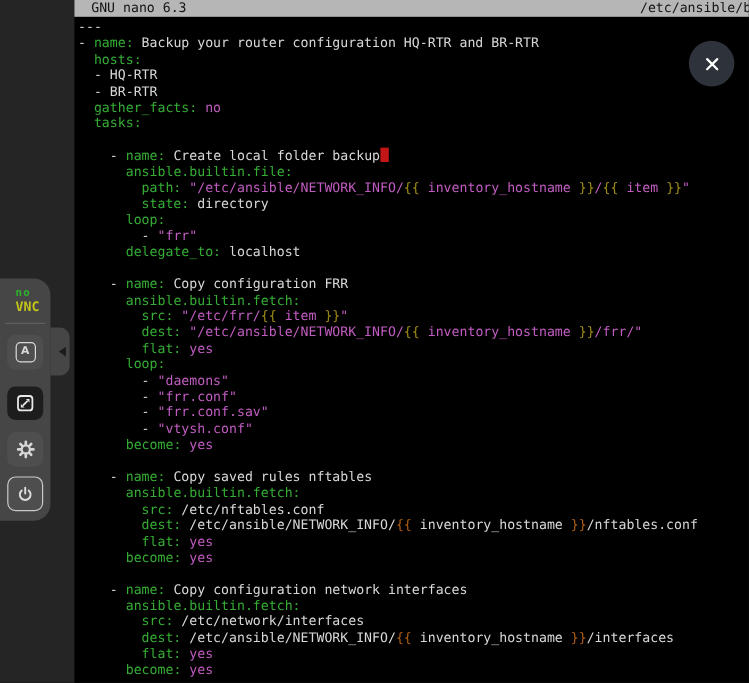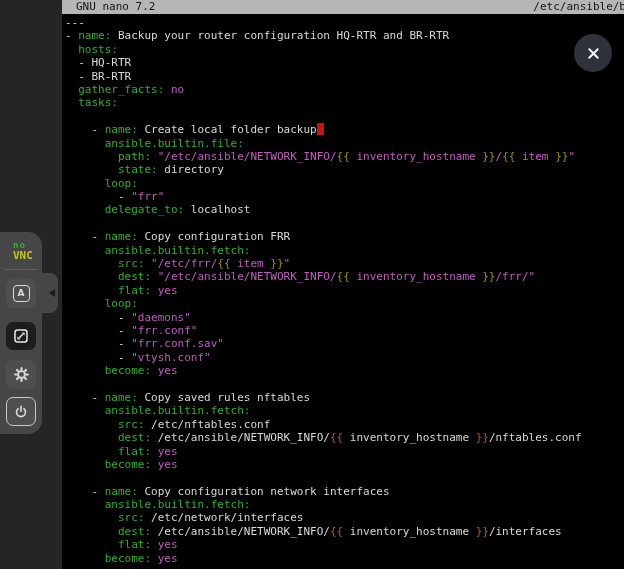--- a/index.html
+++ b/index.html
@@ -115,21 +115,21 @@
     </button>
   </div>
 
   <button class="handle">
     <span class="handle-arrow"></span>
   </button>
 </div>
 
 <div class="terminal" style="background: rgb(0, 0, 0);">
   <div class="titlebar" style="background: rgb(182, 182, 182);">
-    <span class="tb-left">GNU nano 7.2</span>
+    <span class="tb-left">GNU nano 6.3</span>
     <span class="tb-right">/etc/ansible/b</span>
   </div>
   <div class="editor"><div class="tline"><span style="color: rgb(216, 216, 216);">---</span></div><div class="tline"><span style="color: rgb(216, 216, 216);">- </span><span style="color: rgb(53, 173, 53);">name:</span><span style="color: rgb(216, 216, 216);"> Backup your router configuration HQ-RTR and BR-RTR</span></div><div class="tline"><span style="color: rgb(216, 216, 216);">  </span><span style="color: rgb(53, 173, 53);">hosts:</span></div><div class="tline"><span style="color: rgb(216, 216, 216);">  - HQ-RTR</span></div><div class="tline"><span style="color: rgb(216, 216, 216);">  - BR-RTR</span></div><div class="tline"><span style="color: rgb(216, 216, 216);">  </span><span style="color: rgb(53, 173, 53);">gather_facts:</span><span style="color: rgb(216, 216, 216);"> </span><span style="color: rgb(192, 92, 192);">no</span></div><div class="tline"><span style="color: rgb(216, 216, 216);">  </span><span style="color: rgb(53, 173, 53);">tasks:</span></div><div class="tline">&nbsp;</div><div class="tline"><span style="color: rgb(216, 216, 216);">    - </span><span style="color: rgb(53, 173, 53);">name:</span><span style="color: rgb(216, 216, 216);"> Create local folder backup</span><span class="cursor" style="background: rgb(195, 22, 22);"></span></div><div class="tline"><span style="color: rgb(216, 216, 216);">      </span><span style="color: rgb(53, 173, 53);">ansible.builtin.file:</span></div><div class="tline"><span style="color: rgb(216, 216, 216);">        </span><span style="color: rgb(53, 173, 53);">path:</span><span style="color: rgb(216, 216, 216);"> </span><span style="color: rgb(192, 92, 192);">"/etc/ansible/NETWORK_INFO/</span><span style="color: rgb(156, 140, 22);">{{</span><span style="color: rgb(192, 92, 192);"> inventory_hostname </span><span style="color: rgb(156, 140, 22);">}}</span><span style="color: rgb(192, 92, 192);">/</span><span style="color: rgb(156, 140, 22);">{{</span><span style="color: rgb(192, 92, 192);"> item </span><span style="color: rgb(156, 140, 22);">}}</span><span style="color: rgb(192, 92, 192);">"</span></div><div class="tline"><span style="color: rgb(216, 216, 216);">        </span><span style="color: rgb(53, 173, 53);">state:</span><span style="color: rgb(216, 216, 216);"> directory</span></div><div class="tline"><span style="color: rgb(216, 216, 216);">      </span><span style="color: rgb(53, 173, 53);">loop:</span></div><div class="tline"><span style="color: rgb(216, 216, 216);">        - </span><span style="color: rgb(192, 92, 192);">"frr"</span></div><div class="tline"><span style="color: rgb(216, 216, 216);">      </span><span style="color: rgb(53, 173, 53);">delegate_to:</span><span style="color: rgb(216, 216, 216);"> localhost</span></div><div class="tline">&nbsp;</div><div class="tline"><span style="color: rgb(216, 216, 216);">    - </span><span style="color: rgb(53, 173, 53);">name:</span><span style="color: rgb(216, 216, 216);"> Copy configuration FRR</span></div><div class="tline"><span style="color: rgb(216, 216, 216);">      </span><span style="color: rgb(53, 173, 53);">ansible.builtin.fetch:</span></div><div class="tline"><span style="color: rgb(216, 216, 216);">        </span><span style="color: rgb(53, 173, 53);">src:</span><span style="color: rgb(216, 216, 216);"> </span><span style="color: rgb(192, 92, 192);">"/etc/frr/</span><span style="color: rgb(156, 140, 22);">{{</span><span style="color: rgb(192, 92, 192);"> item </span><span style="color: rgb(156, 140, 22);">}}</span><span style="color: rgb(192, 92, 192);">"</span></div><div class="tline"><span style="color: rgb(216, 216, 216);">        </span><span style="color: rgb(53, 173, 53);">dest:</span><span style="color: rgb(216, 216, 216);"> </span><span style="color: rgb(192, 92, 192);">"/etc/ansible/NETWORK_INFO/</span><span style="color: rgb(156, 140, 22);">{{</span><span style="color: rgb(192, 92, 192);"> inventory_hostname </span><span style="color: rgb(156, 140, 22);">}}</span><span style="color: rgb(192, 92, 192);">/frr/"</span></div><div class="tline"><span style="color: rgb(216, 216, 216);">        </span><span style="color: rgb(53, 173, 53);">flat:</span><span style="color: rgb(216, 216, 216);"> </span><span style="color: rgb(192, 92, 192);">yes</span></div><div class="tline"><span style="color: rgb(216, 216, 216);">      </span><span style="color: rgb(53, 173, 53);">loop:</span></div><div class="tline"><span style="color: rgb(216, 216, 216);">        - </span><span style="color: rgb(192, 92, 192);">"daemons"</span></div><div class="tline"><span style="color: rgb(216, 216, 216);">        - </span><span style="color: rgb(192, 92, 192);">"frr.conf"</span></div><div class="tline"><span style="color: rgb(216, 216, 216);">        - </span><span style="color: rgb(192, 92, 192);">"frr.conf.sav"</span></div><div class="tline"><span style="color: rgb(216, 216, 216);">        - </span><span style="color: rgb(192, 92, 192);">"vtysh.conf"</span></div><div class="tline"><span style="color: rgb(216, 216, 216);">      </span><span style="color: rgb(53, 173, 53);">become:</span><span style="color: rgb(216, 216, 216);"> </span><span style="color: rgb(192, 92, 192);">yes</span></div><div class="tline">&nbsp;</div><div class="tline"><span style="color: rgb(216, 216, 216);">    - </span><span style="color: rgb(53, 173, 53);">name:</span><span style="color: rgb(216, 216, 216);"> Copy saved rules nftables</span></div><div class="tline"><span style="color: rgb(216, 216, 216);">      </span><span style="color: rgb(53, 173, 53);">ansible.builtin.fetch:</span></div><div class="tline"><span style="color: rgb(216, 216, 216);">        </span><span style="color: rgb(53, 173, 53);">src:</span><span style="color: rgb(216, 216, 216);"> /etc/nftables.conf</span></div><div class="tline"><span style="color: rgb(216, 216, 216);">        </span><span style="color: rgb(53, 173, 53);">dest:</span><span style="color: rgb(216, 216, 216);"> /etc/ansible/NETWORK_INFO/</span><span style="color: rgb(173, 95, 20);">{{</span><span style="color: rgb(216, 216, 216);"> inventory_hostname </span><span style="color: rgb(173, 95, 20);">}}</span><span style="color: rgb(216, 216, 216);">/nftables.conf</span></div><div class="tline"><span style="color: rgb(216, 216, 216);">        </span><span style="color: rgb(53, 173, 53);">flat:</span><span style="color: rgb(216, 216, 216);"> </span><span style="color: rgb(192, 92, 192);">yes</span></div><div class="tline"><span style="color: rgb(216, 216, 216);">      </span><span style="color: rgb(53, 173, 53);">become:</span><span style="color: rgb(216, 216, 216);"> </span><span style="color: rgb(192, 92, 192);">yes</span></div><div class="tline">&nbsp;</div><div class="tline"><span style="color: rgb(216, 216, 216);">    - </span><span style="color: rgb(53, 173, 53);">name:</span><span style="color: rgb(216, 216, 216);"> Copy configuration network interfaces</span></div><div class="tline"><span style="color: rgb(216, 216, 216);">      </span><span style="color: rgb(53, 173, 53);">ansible.builtin.fetch:</span></div><div class="tline"><span style="color: rgb(216, 216, 216);">        </span><span style="color: rgb(53, 173, 53);">src:</span><span style="color: rgb(216, 216, 216);"> /etc/network/interfaces</span></div><div class="tline"><span style="color: rgb(216, 216, 216);">        </span><span style="color: rgb(53, 173, 53);">dest:</span><span style="color: rgb(216, 216, 216);"> /etc/ansible/NETWORK_INFO/</span><span style="color: rgb(173, 95, 20);">{{</span><span style="color: rgb(216, 216, 216);"> inventory_hostname </span><span style="color: rgb(173, 95, 20);">}}</span><span style="color: rgb(216, 216, 216);">/interfaces</span></div><div class="tline"><span style="color: rgb(216, 216, 216);">        </span><span style="color: rgb(53, 173, 53);">flat:</span><span style="color: rgb(216, 216, 216);"> </span><span style="color: rgb(192, 92, 192);">yes</span></div><div class="tline"><span style="color: rgb(216, 216, 216);">      </span><span style="color: rgb(53, 173, 53);">become:</span><span style="color: rgb(216, 216, 216);"> </span><span style="color: rgb(192, 92, 192);">yes</span></div></div>
 </div>
 
 <button class="close-btn">
   <span style="display:flex;">
     <svg width="15" height="15" viewBox="0 0 16 16">
       <path d="M3.5 3.5 L12.5 12.5 M12.5 3.5 L3.5 12.5" stroke="#ffffff" stroke-width="2" stroke-linecap="round"></path>
     </svg>

